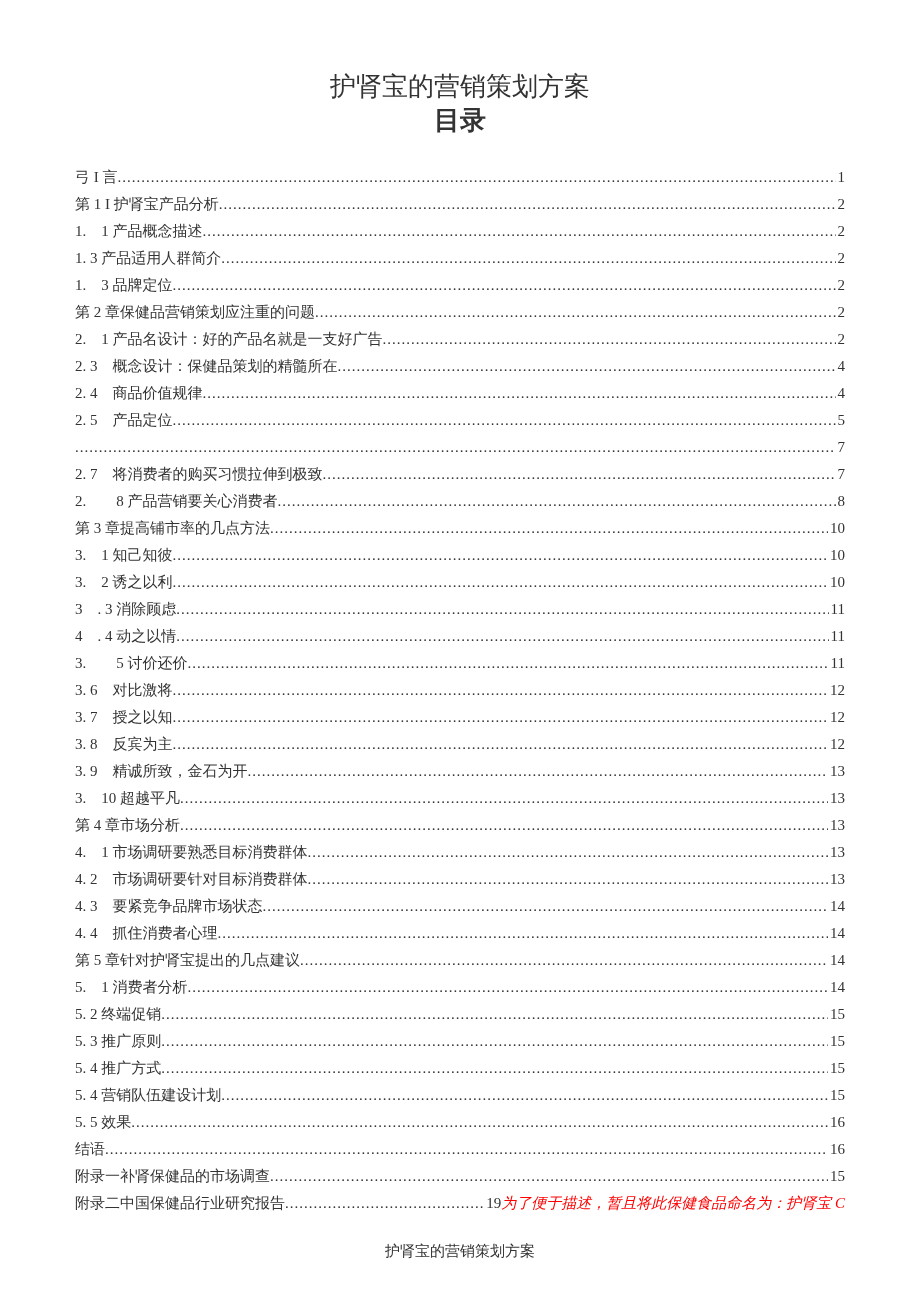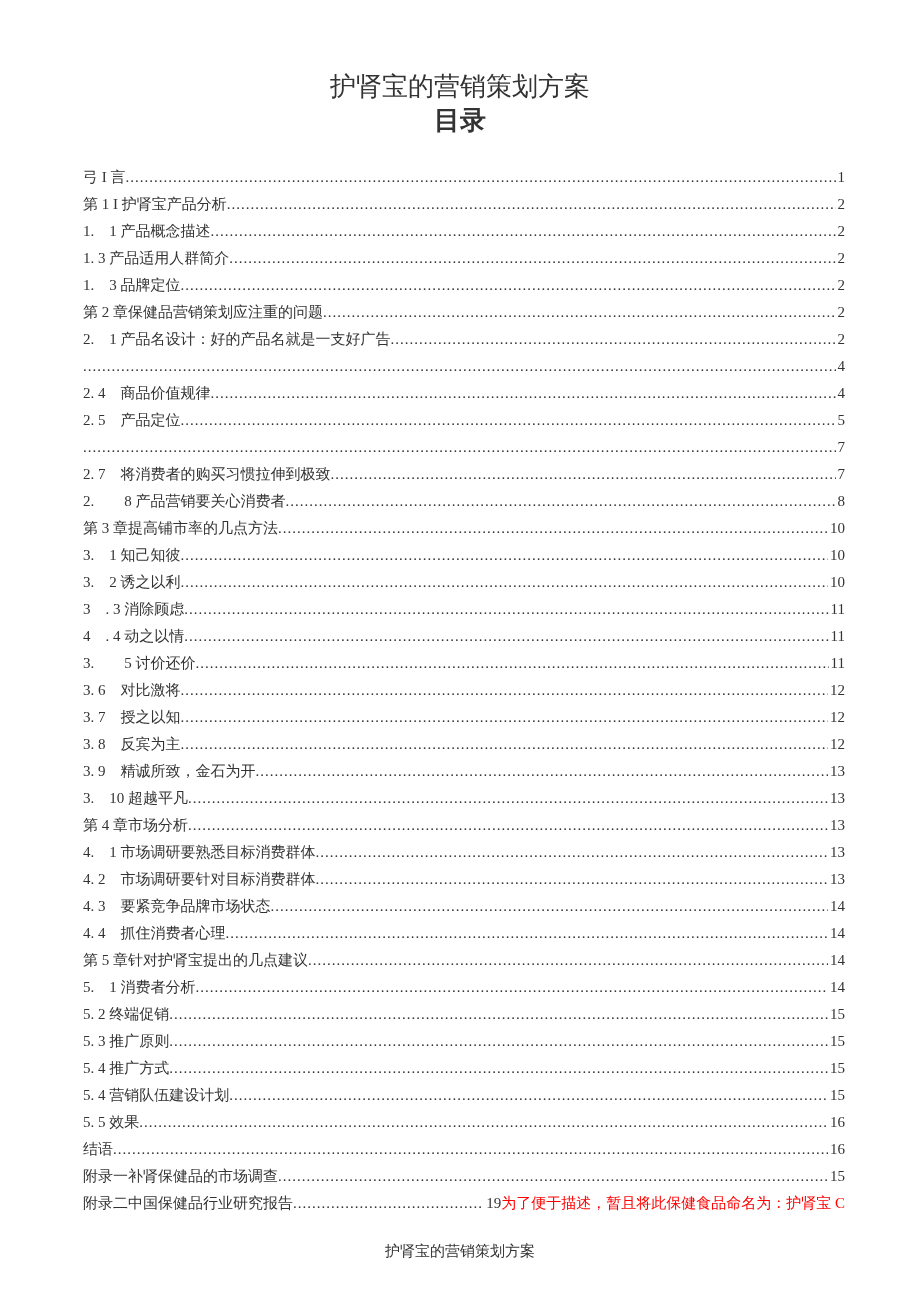--- a/index.html
+++ b/index.html
@@ -28,41 +28,41 @@
     }
     .toc {
       width: 100%;
     }
     .toc-row {
       display: flex;
       align-items: baseline;
       line-height: 1.5;
       margin-bottom: 4.5px;
       white-space: nowrap;
-      margin-left: 8px;
     }
     .toc-label {
       flex: 0 0 auto;
     }
     .toc-dots {
       flex: 1 1 auto;
       overflow: hidden;
       letter-spacing: 1px;
       color: #333;
     }
     .toc-dots::after {
       content: ".....................................................................................................................................................................................................";
     }
     .toc-page {
       flex: 0 0 auto;
       padding-left: 2px;
     }
     .inline-note {
       color: #ff0000;
       flex: 0 0 auto;
+      font-style: italic;
     }
     .footer-title {
       text-align: center;
       margin-top: 28px;
       font-size: 15px;
     }
   </style>
 </head>
 <body>
 
@@ -101,20 +101,21 @@
       <span class="toc-label">第 2 章保健品营销策划应注重的问题</span>
       <span class="toc-dots"></span>
       <span class="toc-page">2</span>
     </div>
     <div class="toc-row">
       <span class="toc-label">2.　1 产品名设计：好的产品名就是一支好广告</span>
       <span class="toc-dots"></span>
       <span class="toc-page">2</span>
     </div>
     <div class="toc-row">
+      <span class="toc-label">2. 3　概念设计：保健品策划的精髓所在</span>
       <span class="toc-dots"></span>
       <span class="toc-page">4</span>
     </div>
     <div class="toc-row">
       <span class="toc-label">2. 4　商品价值规律</span>
       <span class="toc-dots"></span>
       <span class="toc-page">4</span>
     </div>
     <div class="toc-row">
       <span class="toc-label">2. 5　产品定位</span>

